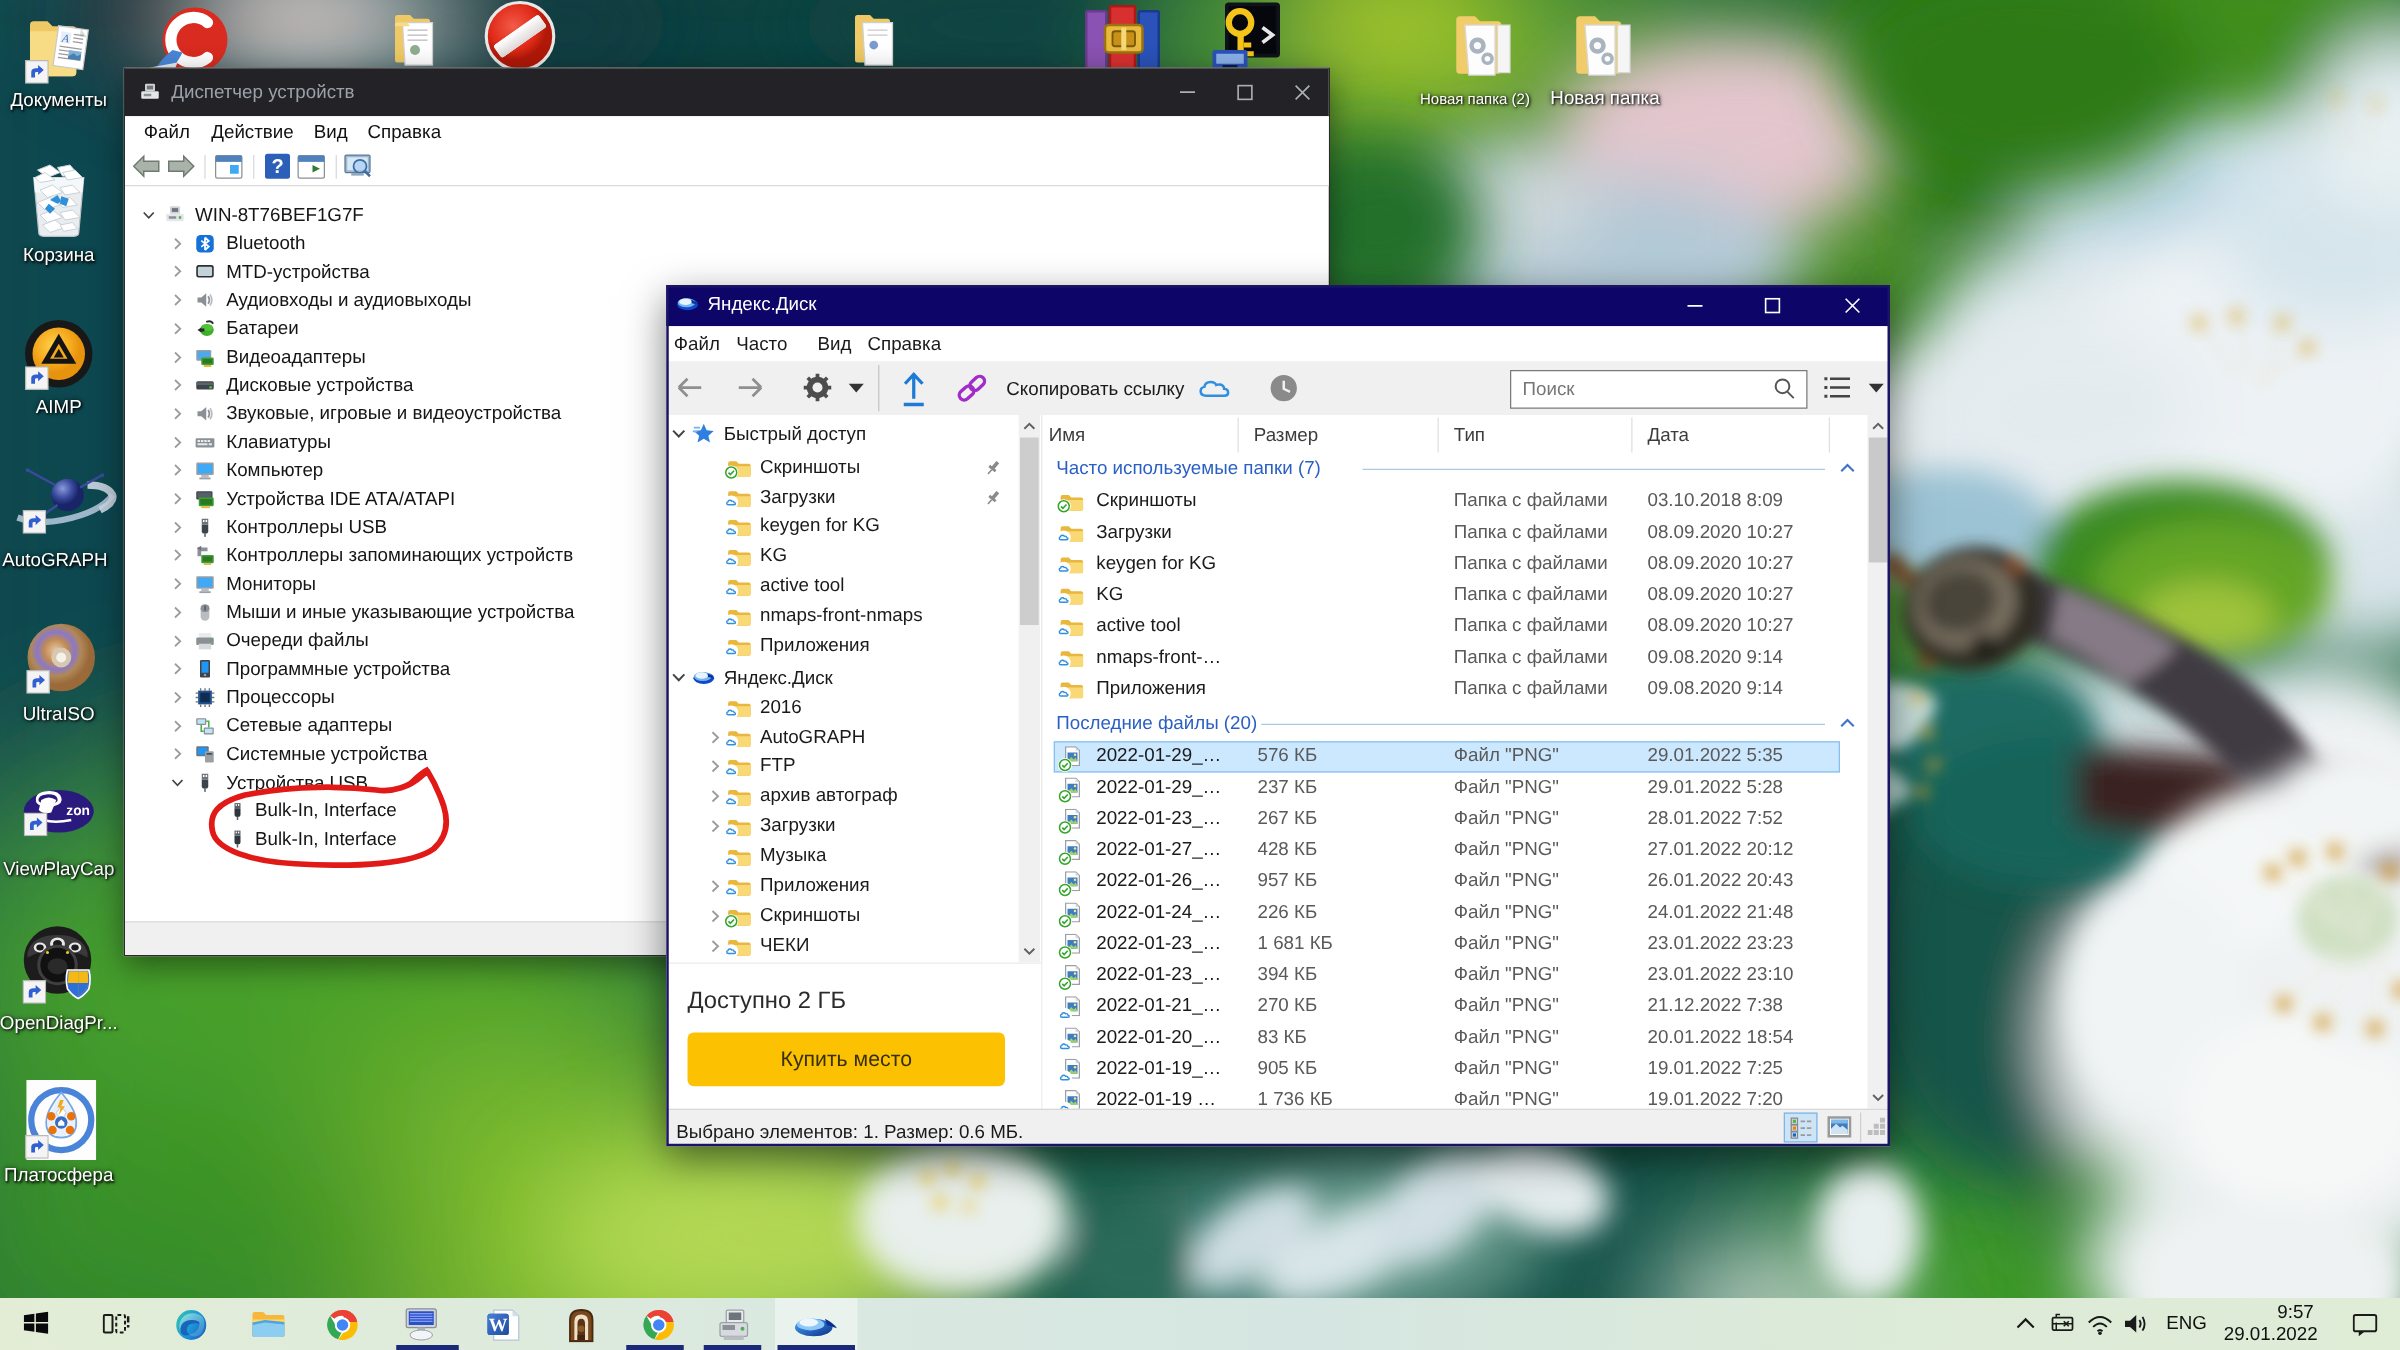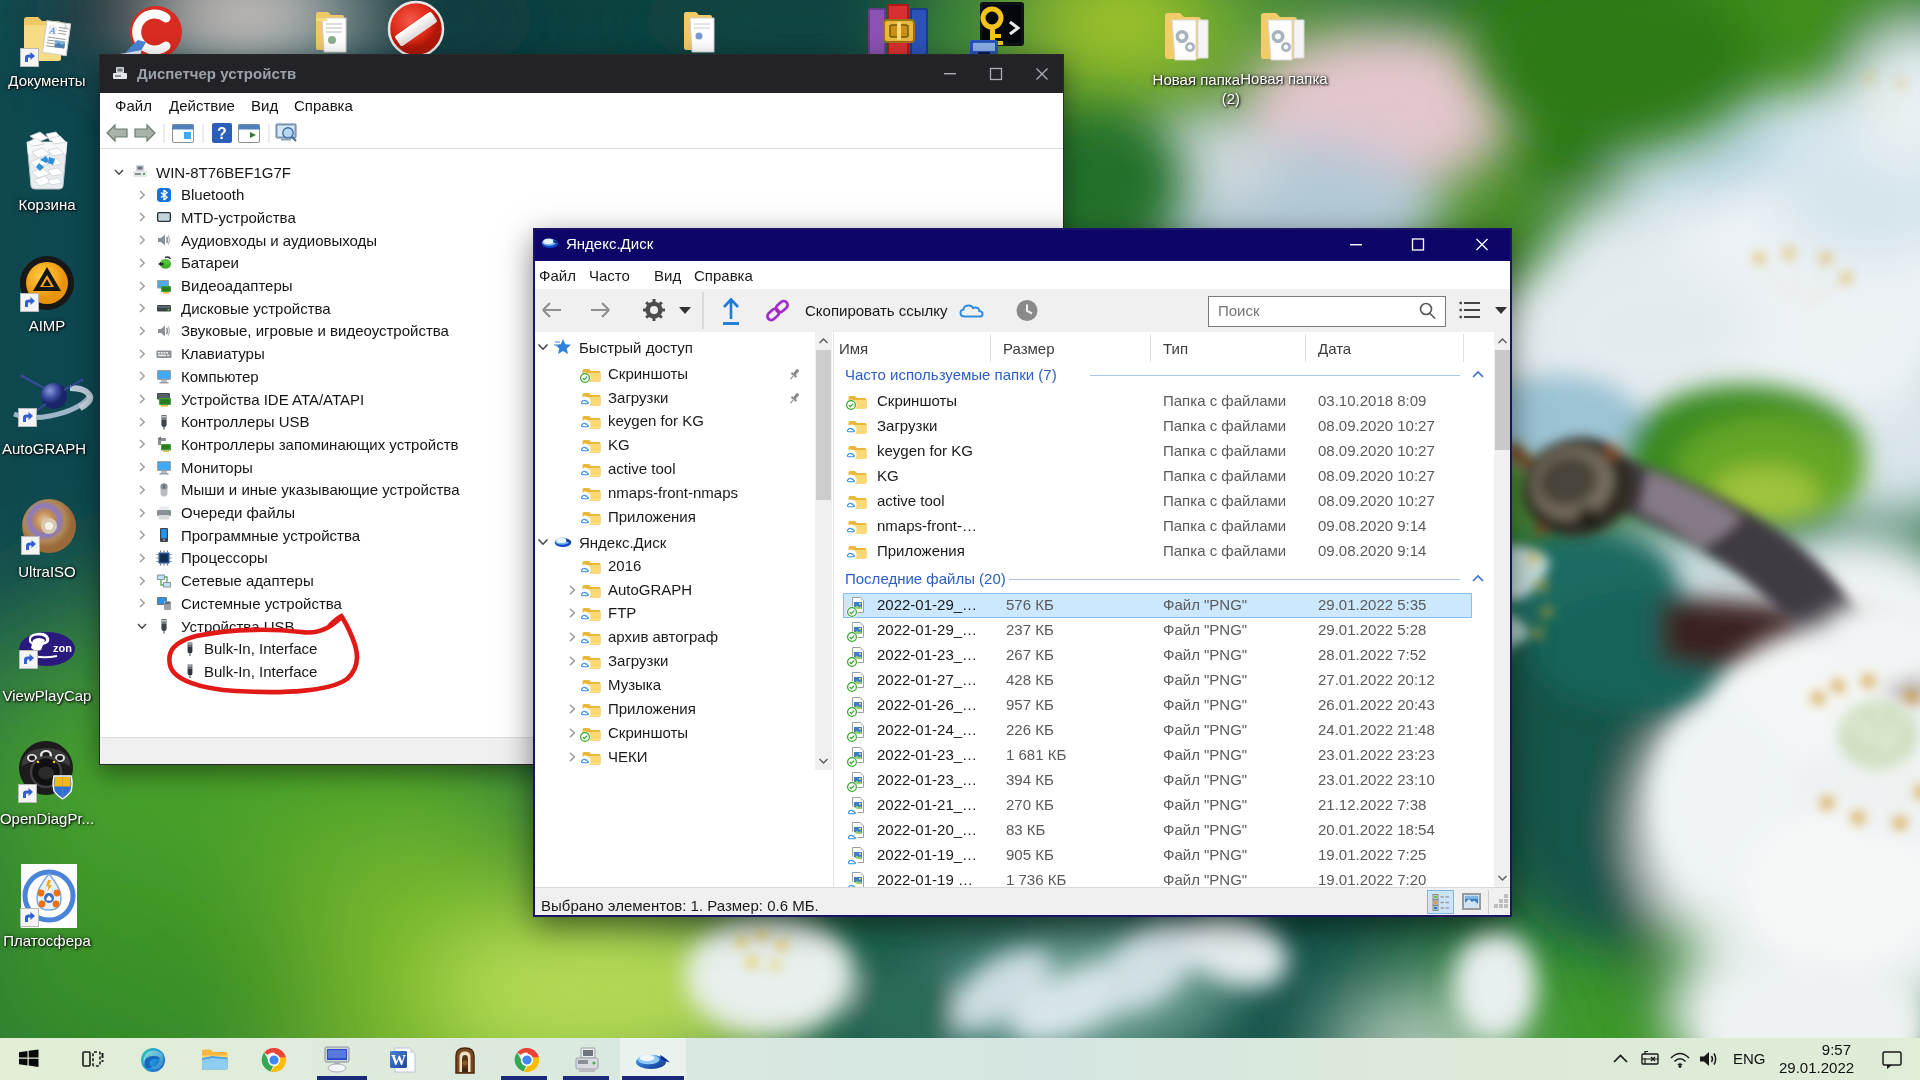--- a/index.html
+++ b/index.html
@@ -273,21 +273,21 @@
 <svg class="abs" style="left:1162px;top:8px" width="52" height="56">
 <path d="M3 8 Q3 5 6 5 L18 5 L22 9 L36 9 Q39 9 39 12 L39 48 Q39 51 36 51 L6 51 Q3 51 3 48 Z" fill="#f0cd6a"></path>
 <path d="M10 12 L34 12 L34 52 L13 52 Z" fill="#fdfdfd" stroke="#d8d8d8"></path>
 <g fill="#aab4be">
       <path d="M20 22 a6.5 6.5 0 1 0 0.1 0 Z M20 25.5 a3 3 0 1 1 -0.1 0 Z" fill-rule="evenodd"></path>
       <path d="M28 34 a5 5 0 1 0 0.1 0 Z M28 36.7 a2.3 2.3 0 1 1 -0.1 0 Z" fill-rule="evenodd"></path>
     </g>
 <path d="M36 12 L46 12 L46 50 L36 50 Z" fill="#f5f5f5" stroke="#d8d8d8"></path>
 <path d="M3 14 L39 14 L39 48 Q39 51 36 51 L6 51 Q3 51 3 48 Z" fill="none"></path>
 </svg>
-<div class="abs lbl" style="left:1136px;top:70px;width:104px;text-align:right;color:#fff;font-size:15px;line-height:19px;text-shadow:1px 1px 2px #000,0 0 4px rgba(0,0,0,.8);">Новая папка (2)</div>
+<div class="abs lbl" style="left:1136px;top:70px;width:104px;text-align:left;color:#fff;font-size:12px;line-height:19px;text-shadow:1px 1px 2px #000,0 0 4px rgba(0,0,0,.8);">Новая папка (2)</div>
 <svg class="abs" style="left:1258px;top:8px" width="52" height="56">
 <path d="M3 8 Q3 5 6 5 L18 5 L22 9 L36 9 Q39 9 39 12 L39 48 Q39 51 36 51 L6 51 Q3 51 3 48 Z" fill="#f0cd6a"></path>
 <path d="M10 12 L34 12 L34 52 L13 52 Z" fill="#fdfdfd" stroke="#d8d8d8"></path>
 <g fill="#aab4be">
       <path d="M20 22 a6.5 6.5 0 1 0 0.1 0 Z M20 25.5 a3 3 0 1 1 -0.1 0 Z" fill-rule="evenodd"></path>
       <path d="M28 34 a5 5 0 1 0 0.1 0 Z M28 36.7 a2.3 2.3 0 1 1 -0.1 0 Z" fill-rule="evenodd"></path>
     </g>
 <path d="M36 12 L46 12 L46 50 L36 50 Z" fill="#f5f5f5" stroke="#d8d8d8"></path>
 <path d="M3 14 L39 14 L39 48 Q39 51 36 51 L6 51 Q3 51 3 48 Z" fill="none"></path>
 </svg>
@@ -620,21 +620,21 @@
         <rect x="5.6" y="1.5" width="4.8" height="4" fill="#57606a"></rect>
         <rect x="6.5" y="2.3" width="1" height="1.4" fill="#fff"></rect>
         <rect x="8.4" y="2.3" width="1" height="1.4" fill="#fff"></rect>
         <path d="M5.6 5.5 L10.4 5.5 L10.4 10.5 Q10.4 12.5 8 12.5 Q5.6 12.5 5.6 10.5 Z" fill="#30363d"></path>
         <rect x="7.4" y="12.5" width="1.2" height="2.5" fill="#57606a"></rect>
       </g>
 </defs>
 </svg>
 <div class="abs" id="dm" style="left:99px;top:54px;width:965px;height:711px;background:#fff;box-shadow:0 8px 24px rgba(0,0,0,.45);border:1px solid #2a2a2a;">
 
-  <div class="abs" style="left:0;top:0;width:963px;height:38px;background:#232226;font-weight:bold;">
+  <div class="abs" style="left:0;top:0;width:963px;height:38px;background:#232226;">
     <svg class="abs" style="left:12px;top:11px" width="16" height="16">
         <rect x="4" y="1" width="8" height="6" rx="1" fill="#cfd2d6"></rect>
         <rect x="5.5" y="2.5" width="5" height="3" fill="#6d747c"></rect>
         <rect x="1" y="7" width="14" height="6" rx="1" fill="#e4e6e9"></rect>
         <rect x="3" y="9" width="6" height="2" fill="#8a9096"></rect>
       </svg>
     <div class="abs" style="left:37px;top:10px;font-size:15px;color:#9aa1a9;">Диспетчер устройств</div>
     <div class="abs" style="left:827px;top:0;width:46px;height:38px;"><svg width="46" height="38">
           <rect x="17" y="18" width="12" height="1.4" fill="#aab0b6"></rect>
         </svg></div>
@@ -1088,20 +1088,25 @@
 <div class="abs" style="left:282px;top:104px;width:17px;height:438px;background:#f0f0f0;">
 <svg class="abs" style="left:0;top:2px" width="17" height="14">
         <path d="M4.5 9 L8.5 5 L12.5 9" stroke="#606060" stroke-width="1.5" fill="none"></path>
       </svg>
 <svg class="abs" style="left:0;top:422px" width="17" height="14">
         <path d="M4.5 5 L8.5 9 L12.5 5" stroke="#606060" stroke-width="1.5" fill="none"></path>
       </svg>
 <div class="abs" style="left:1px;top:18px;width:15px;height:150px;background:#cdcdcd;"></div>
 </div>
 <div class="abs" style="left:300px;top:104px;width:1px;height:555px;background:#e3e3e3;"></div>
+<div class="abs" style="left:0;top:542px;width:300px;height:117px;background:#fff;border-top:1px solid #ececec;">
+<div class="abs" style="left:17px;top:19px;font-size:19px;color:#2b2b2b;">Доступно 2 ГБ</div>
+<div class="abs" style="left:17px;top:55px;width:254px;height:43px;background:#fcc201;border-radius:5px;"></div>
+<div class="abs" style="left:17px;top:67px;width:254px;text-align:center;font-size:17px;color:#38300a;">Купить место</div>
+</div>
 <div class="abs" style="left:301px;top:104px;width:660px;height:555px;background:#fff;overflow:hidden;">
 <span class="abs" style="left:5px;top:8px;color:#3c3c3c;">Имя</span>
 <span class="abs" style="left:169px;top:8px;color:#3c3c3c;">Размер</span>
 <span class="abs" style="left:329px;top:8px;color:#3c3c3c;">Тип</span>
 <span class="abs" style="left:484px;top:8px;color:#3c3c3c;">Дата</span>
 <div class="abs" style="left:156px;top:2px;width:1px;height:28px;background:#e0e0e0;"></div>
 <div class="abs" style="left:316px;top:2px;width:1px;height:28px;background:#e0e0e0;"></div>
 <div class="abs" style="left:471px;top:2px;width:1px;height:28px;background:#e0e0e0;"></div>
 <div class="abs" style="left:629px;top:2px;width:1px;height:28px;background:#e0e0e0;"></div>
 <span class="abs" style="left:11px;top:34px;color:#2a5fc4;">Часто используемые папки (7)</span>

